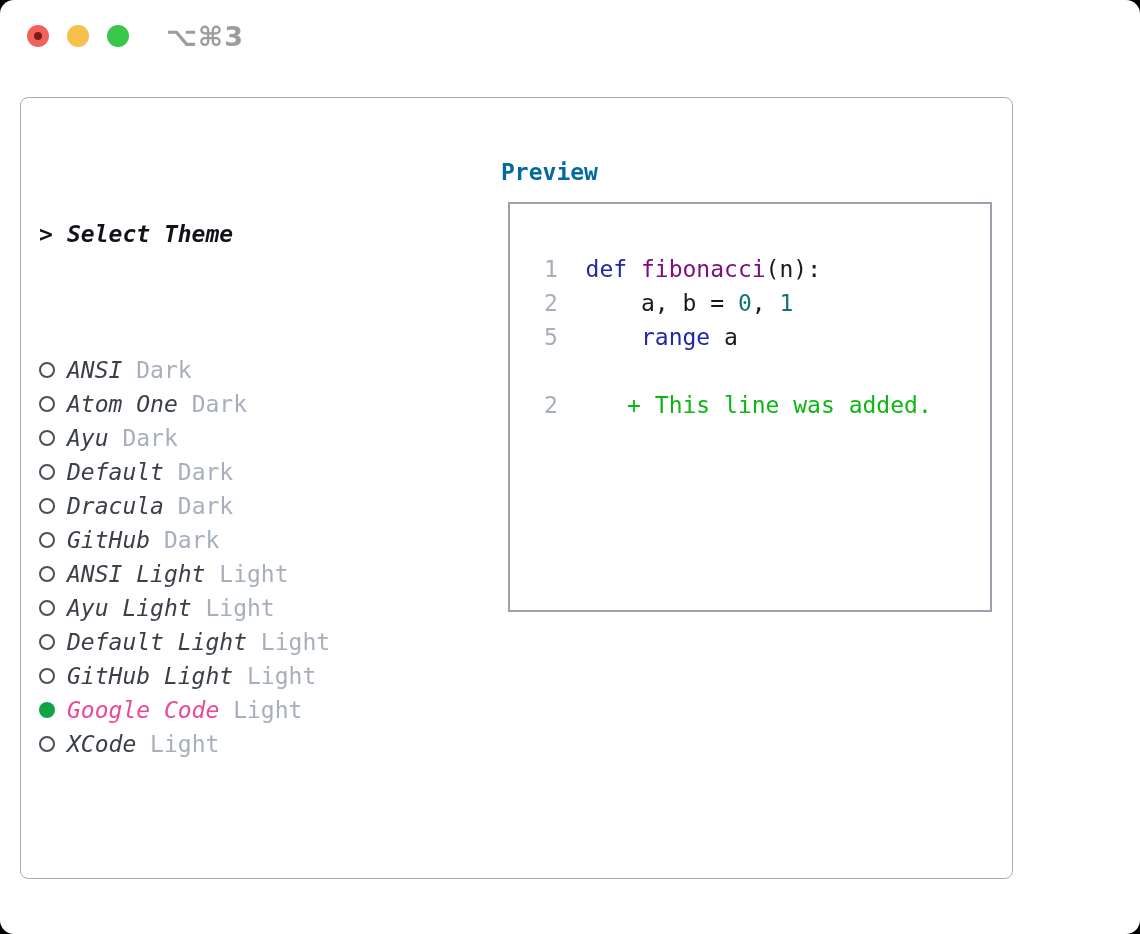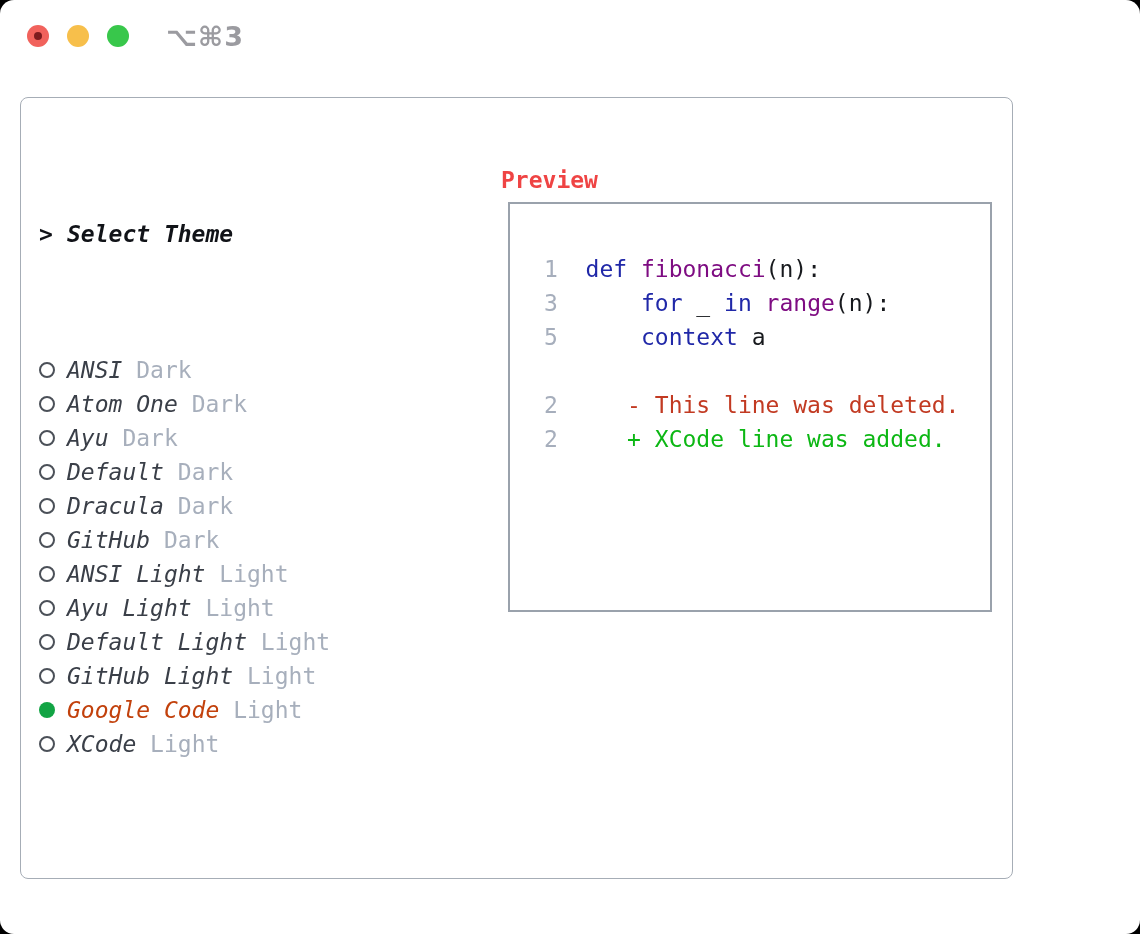--- a/index.html
+++ b/index.html
@@ -21,25 +21,25 @@
   
   .left-col{position:absolute;left:18px;top:51px;width:452px;font-size:23px;line-height:34px;white-space:pre-wrap;}
   .row{display:flex;align-items:center;white-space:pre;}
   .mcell{flex:0 0 28px;width:28px;display:flex;align-items:center;}
   .prompt{font-weight:bold;color:#111318;}
   .ring{display:inline-block;width:12px;height:12px;border:2px solid #4b5058;border-radius:50%;}
   .dotfill{display:inline-block;width:16px;height:16px;border-radius:50%;background:#12a444;}
   .hdr{font-weight:bold;color:#111318;font-style:italic;}
   .tname{color:#3a3f48;font-style:italic;}
   .tsuffix{color:#a7afbc;}
-  .row.selected .tname{color:#c2410c;}
+  .row.selected .tname{color:#ec4899;}
   .apply-block{margin-top:34px;}
 
   
-  .preview-header{position:absolute;left:480px;top:65px;font-size:23px;line-height:34px;font-weight:bold;color:#ef4444;}
+  .preview-header{position:absolute;left:480px;top:57px;font-size:23px;line-height:34px;font-weight:bold;color:#0369a1;}
   .preview-box{position:absolute;left:487px;top:104px;width:484px;height:410px;box-sizing:border-box;border:2px solid #9aa2ac;background:#fff;overflow:hidden;padding-left:20px;}
   .code-area{padding:48px 0 0 14px;font-size:23px;line-height:34px;}
   .pline{white-space:pre;}
   .spacer{height:34px;}
   .lnum{color:#a6aebc;}
   .pl{color:#17191d;}
   .kw{color:#2028a8;}
   .fn{color:#7e0c82;}
   .lit{color:#0e7474;}
   .ctx{color:#878c93;}
@@ -77,25 +77,24 @@
 
       
     </div>
 
     <div class="preview-header">Preview</div>
 
     <div class="preview-box">
       <div class="code-area">
         <div id="code-lines">
             <div class="pline"><span class="lnum">1</span><span class="pl">  </span><span class="kw">def</span><span class="pl"> </span><span class="fn">fibonacci</span><span class="pl">(n):</span></div>
-            <div class="pline"><span class="lnum">3</span><span class="pl">  </span><span class="pl">    </span><span class="kw">for</span><span class="pl"> _ </span><span class="kw">in</span><span class="pl"> </span><span class="fn">range</span><span class="pl">(n):</span></div>
-            <div class="pline"><span class="lnum">5</span><span class="pl">  </span><span class="pl">    </span><span class="kw">context</span><span class="pl"> a</span></div>
+            <div class="pline"><span class="lnum">2</span><span class="pl">  </span><span class="pl">    a, b = </span><span class="lit">0</span><span class="pl">, </span><span class="lit">1</span></div>
+            <div class="pline"><span class="lnum">5</span><span class="pl">  </span><span class="pl">    </span><span class="kw">range</span><span class="pl"> a</span></div>
           </div>
         <div class="spacer"></div>
         <div id="diff-lines">
-            <div class="pline"><span class="lnum">2</span><span class="pl">     </span><span class="del">- This line was deleted.</span></div>
-            <div class="pline"><span class="lnum">2</span><span class="pl">     </span><span class="add">+ XCode line was added.</span></div>
+            <div class="pline"><span class="lnum">2</span><span class="pl">     </span><span class="add">+ This line was added.</span></div>
           </div>
       </div>
     </div>
 
   </div>
 </div>
 
 </body></html>

